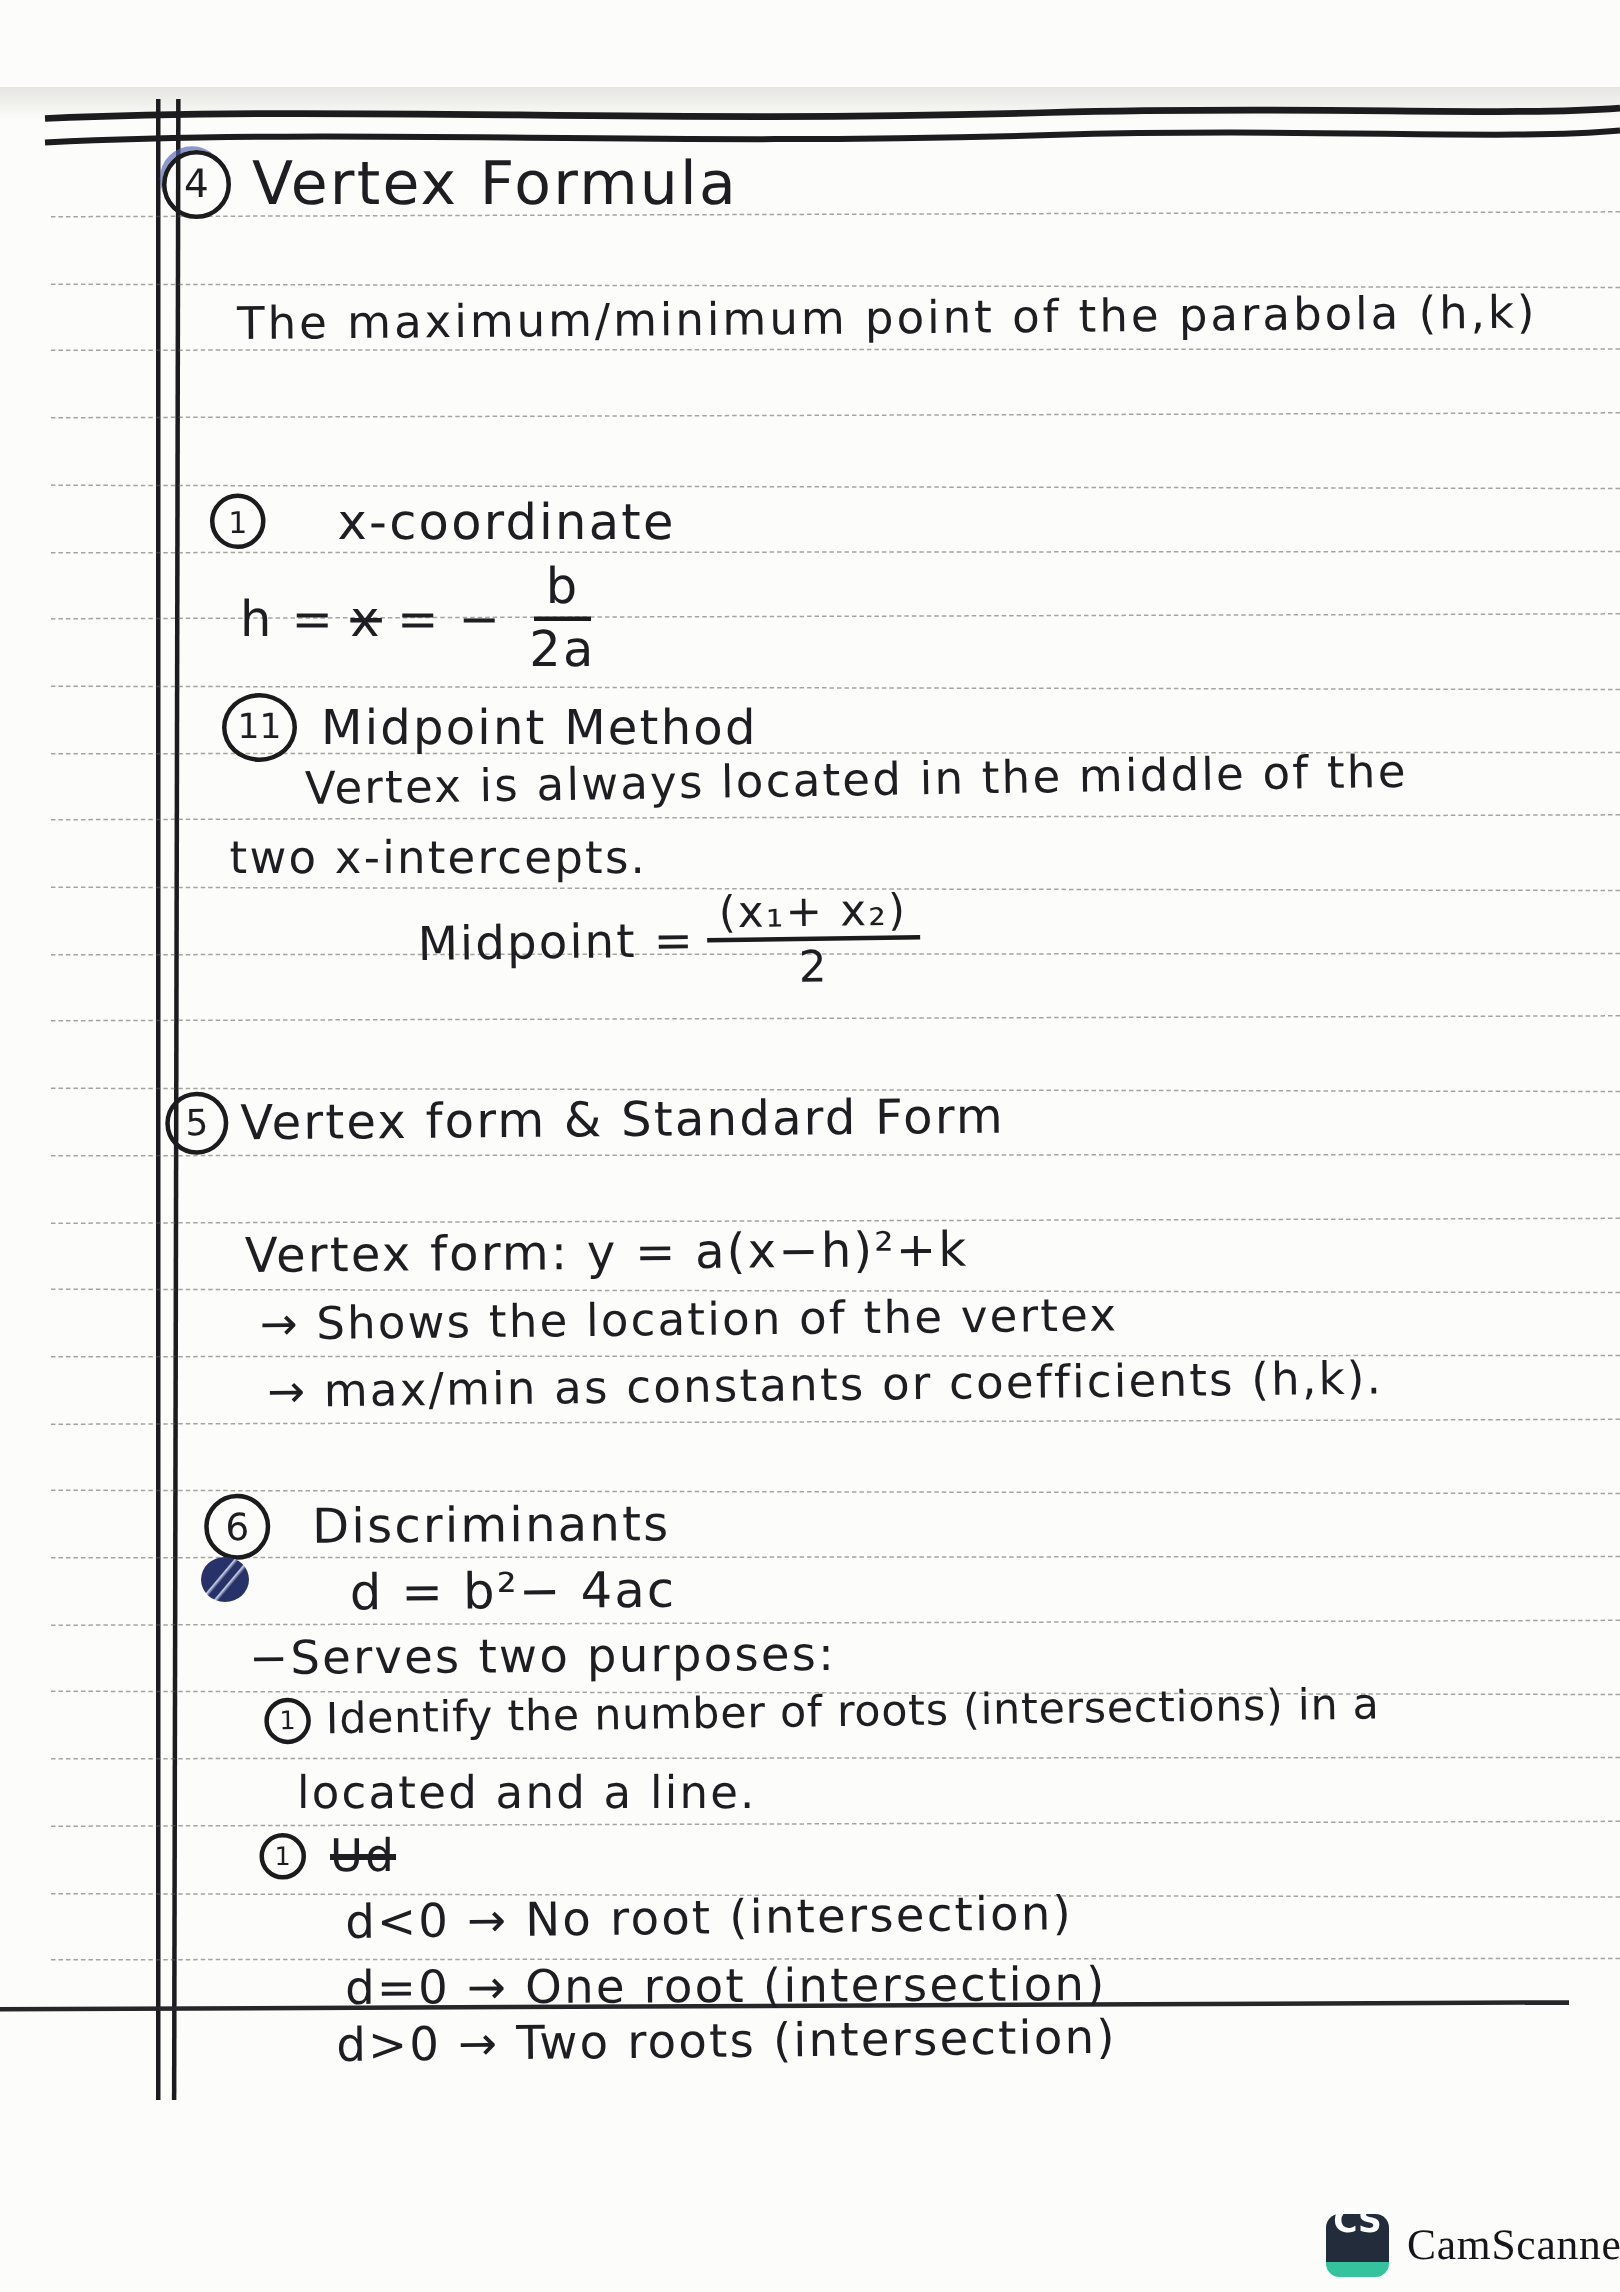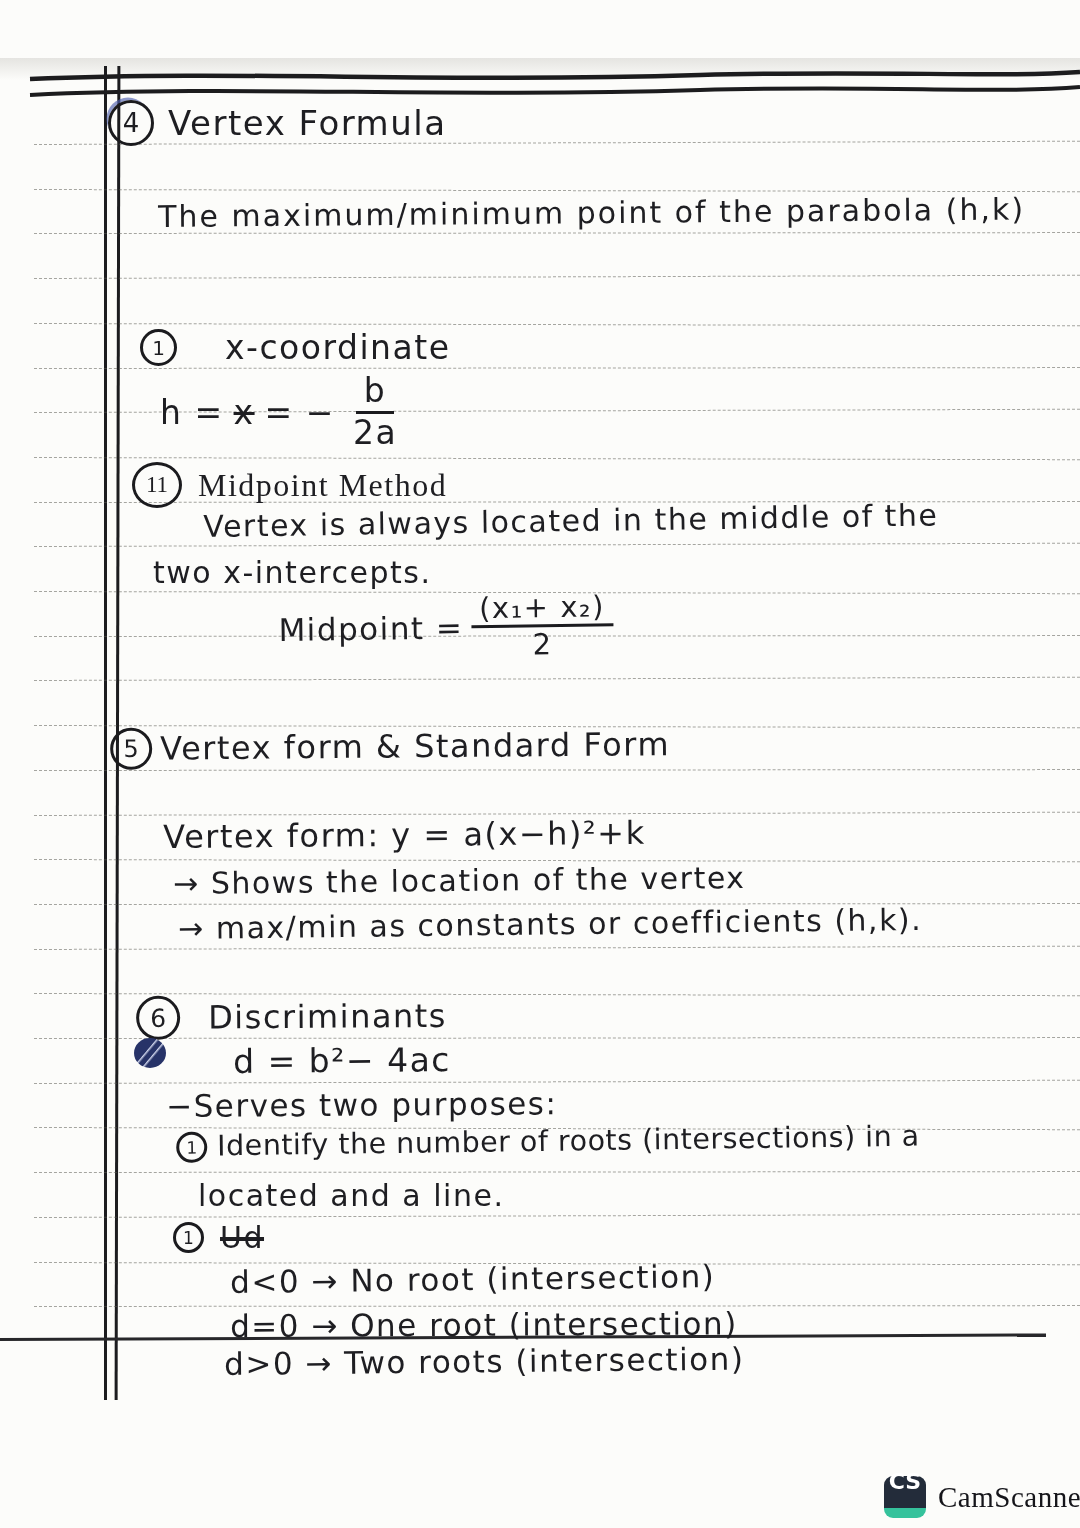--- a/index.html
+++ b/index.html
@@ -89,39 +89,39 @@
       <div class="rline" style="top: 983.4px; transform: rotate(0.12deg);"></div>
       <div class="rline" style="top: 1028.1px; transform: rotate(-0.05deg);"></div>
       <div class="rline" style="top: 1072.8px; transform: rotate(-0.18deg);"></div>
       <div class="rline" style="top: 1117.5px; transform: rotate(0.12deg);"></div>
       <div class="rline" style="top: 1162.2px; transform: rotate(-0.05deg);"></div>
     </div>
   <div class="dark-rule"></div>
 
   <div class="hw row" style="left:108px;top:100px;gap:14px;">
     <span class="circ blue-tinge" style="width:46px;height:46px;font-size:26px;">4</span>
-    <span style="font-size:34px;">Vertex Formula</span>
+    <span style="font-size:40px;">Vertex Formula</span>
   </div>
   <div class="hw" style="left:158px;top:199px;transform:rotate(-.5deg);letter-spacing:2px;">The maximum/minimum point of the parabola (h,k)</div>
 
   <div class="hw row" style="left:140px;top:328px;gap:48px;">
     <span class="circ" style="width:37px;height:37px;font-size:20px;">1</span>
     <span style="font-size:33px;">x-coordinate</span>
   </div>
   <div class="hw row" style="left:160px;top:374px;font-size:33px;gap:10px;">
     <span>h =</span>
     <span class="struck">x</span>
     <span>= −</span>
     <span class="frac">
       <span class="num">b</span>
       <span class="den">2a</span>
     </span>
   </div>
 
-  <div class="hw row" style="left:132px;top:462px;gap:16px;font-family:Liberation Serif, serif;">
+  <div class="hw row" style="left:148px;top:462px;gap:16px;">
     <span class="circ" style="width:50px;height:46px;font-size:23px;">11</span>
     <span style="font-size:32px;">Midpoint Method</span>
   </div>
   <div class="hw" style="left:203px;top:509px;transform:rotate(-.9deg);">Vertex is always located in the middle of the</div>
   <div class="hw" style="left:153px;top:555px;">two x-intercepts.</div>
   <div class="hw row" style="left:278px;top:596px;font-size:31px;transform:rotate(-.8deg);">
     <span>Midpoint =</span>
     <span class="frac" style="font-size:29px;">
       <span class="num">(x₁+ x₂)</span>
       <span class="den">2</span>

